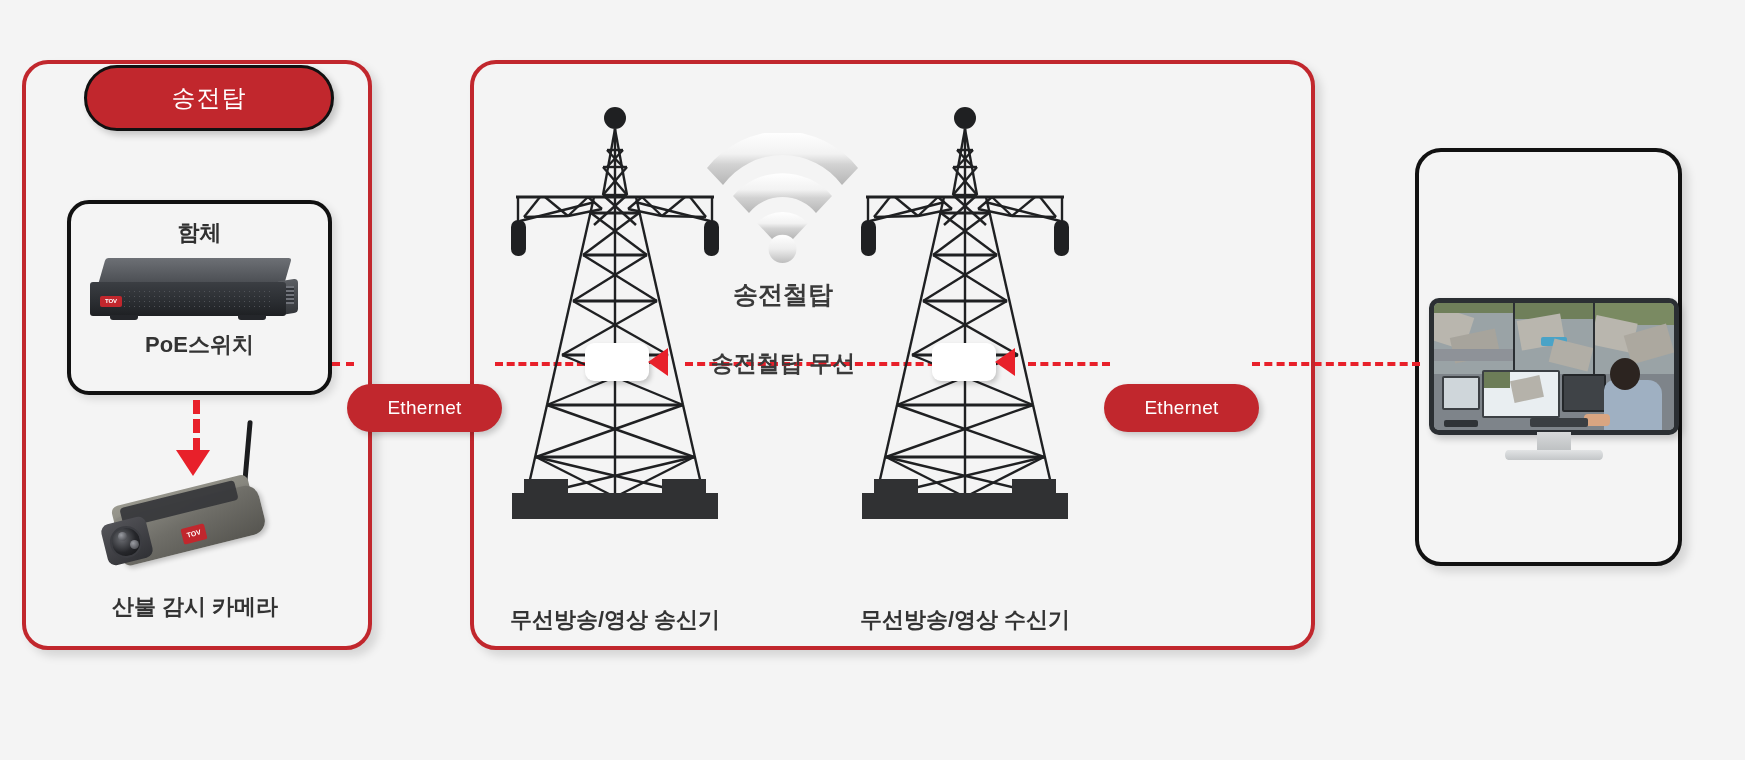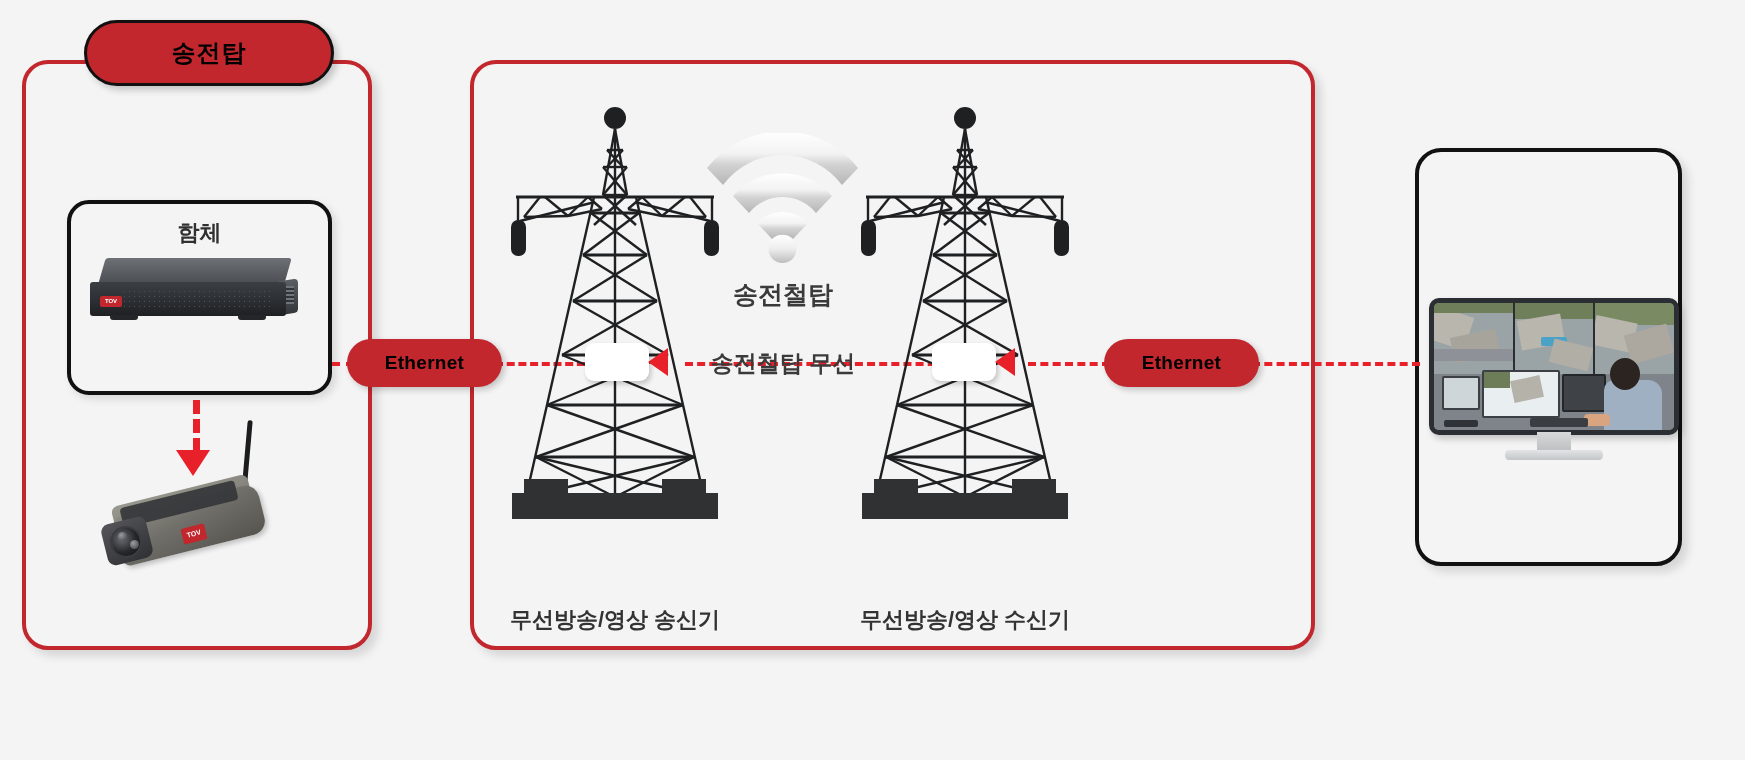--- a/index.html
+++ b/index.html
@@ -17,22 +17,23 @@
   .panel.red{border:4px solid #c1272d;box-shadow:6px 6px 10px rgba(0,0,0,.13);}
   .panel.black{border:4px solid #111;box-shadow:6px 6px 10px rgba(0,0,0,.13);}
 
   #panel-tower{left:22px;top:60px;width:350px;height:590px;}
   #panel-wireless{left:470px;top:60px;width:845px;height:590px;}
   #panel-center{left:1415px;top:148px;width:267px;height:418px;}
 
   
   .pill{
     position:absolute;display:flex;align-items:center;justify-content:center;
-    background:#c1272d;color:#000000;font-weight:bold;border-radius:999px;
+    background:#c1272d;color:#ffffff;font-weight:normal;border-radius:999px;
     box-shadow:4px 4px 7px rgba(0,0,0,.2);
+    margin-top:45px;
   }
   #badge-songjeontap{
     left:84px;top:20px;width:244px;height:60px;
     border:3px solid #111;font-size:24px;letter-spacing:1px;
   }
   .eth-pill{
     width:155px;height:48px;font-size:19px;letter-spacing:.3px;
     box-shadow:3px 3px 6px rgba(0,0,0,.2);
   }
   #eth-left{left:347px;top:339px;}
@@ -237,36 +238,38 @@
     <div class="top"></div>
     <div class="side"></div>
     <div class="vent"></div>
     <div class="front"></div>
     <div class="mesh"></div>
     <div class="logo">TOV</div>
     <div class="foot" style="left:22px"></div>
     <div class="foot" style="left:150px"></div>
   </div>
 
+  <div class="cap" style="left:67px;top:330px;width:265px;">PoE스위치</div>
 
   <div id="dash-cam"></div>
   <div id="arrow-cam"></div>
 
   <div id="camera">
     <div class="antenna"></div>
     <div class="shade"></div>
     <div class="body"></div>
     <div class="panel-dark"></div>
     <div class="lens-housing"></div>
     <div class="lens"></div>
     <div class="ir" style="left:20px;top:72px"></div>
     <div class="ir" style="left:32px;top:80px"></div>
     <div class="badge">TOV</div>
   </div>
 
+  <div class="cap" style="left:40px;top:592px;width:310px;">산불 감시 카메라</div>
 
   <div class="panel red" id="panel-wireless"></div>
 
   <div class="panel black" id="panel-center"></div>
 
   <div class="dash-h" id="dash-a"></div>
   <div class="dash-h" id="dash-b"></div>
   <div class="dash-h" id="dash-c"></div>
   <div class="dash-h" id="dash-d"></div>
   <div class="dash-h" id="dash-e"></div>

